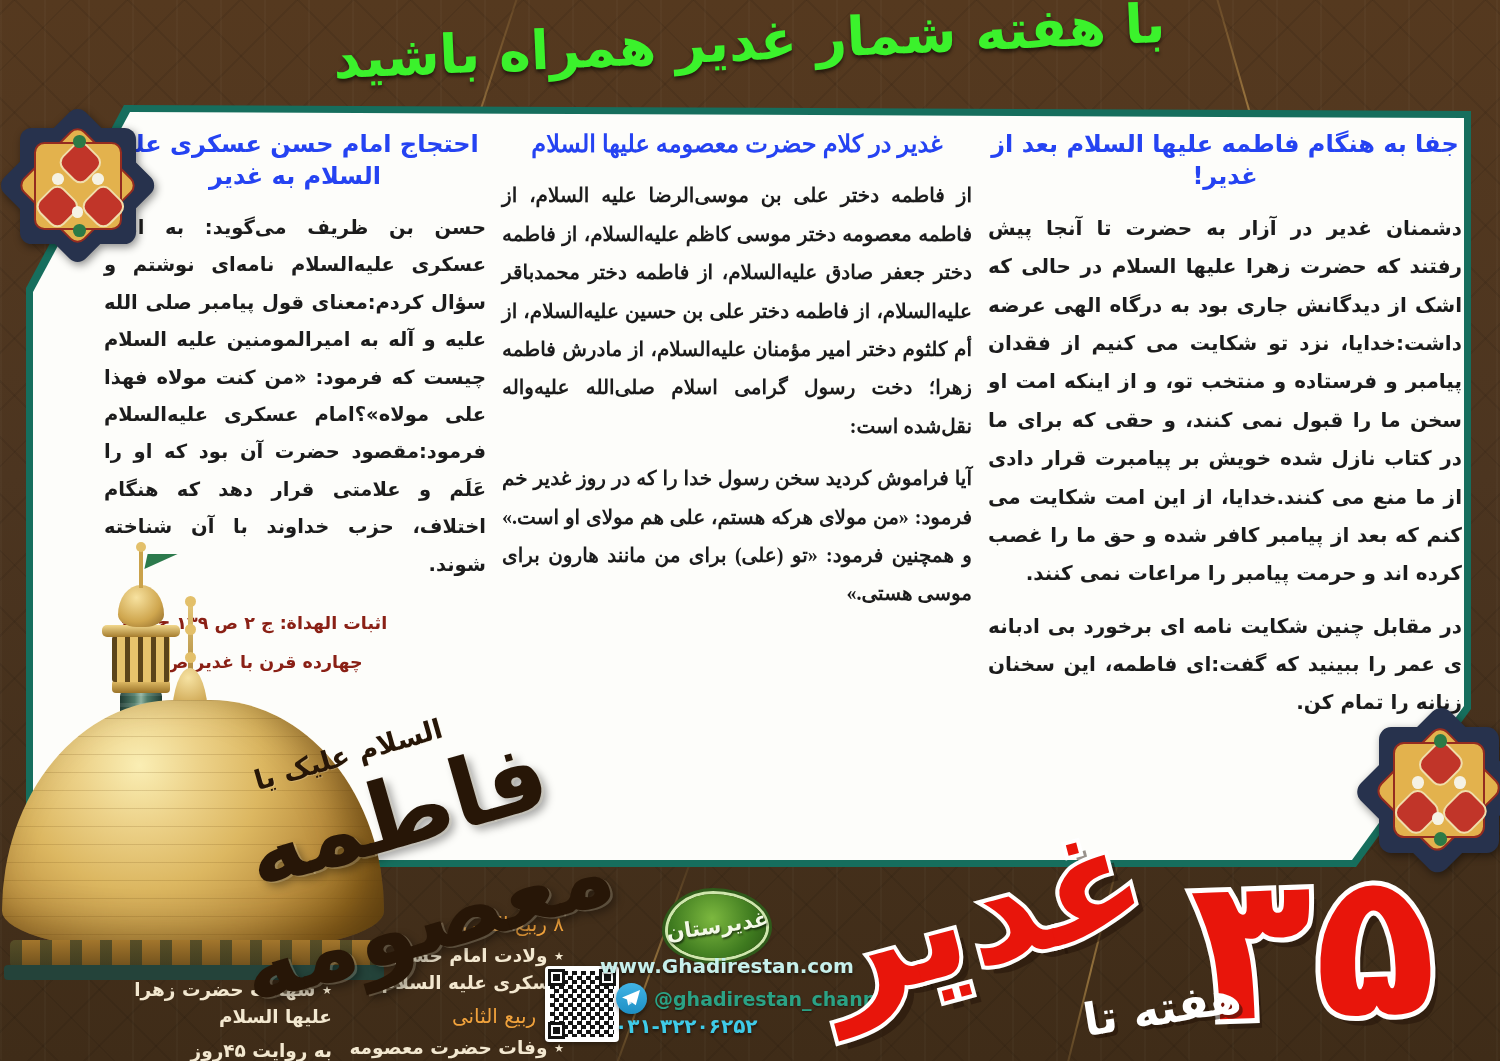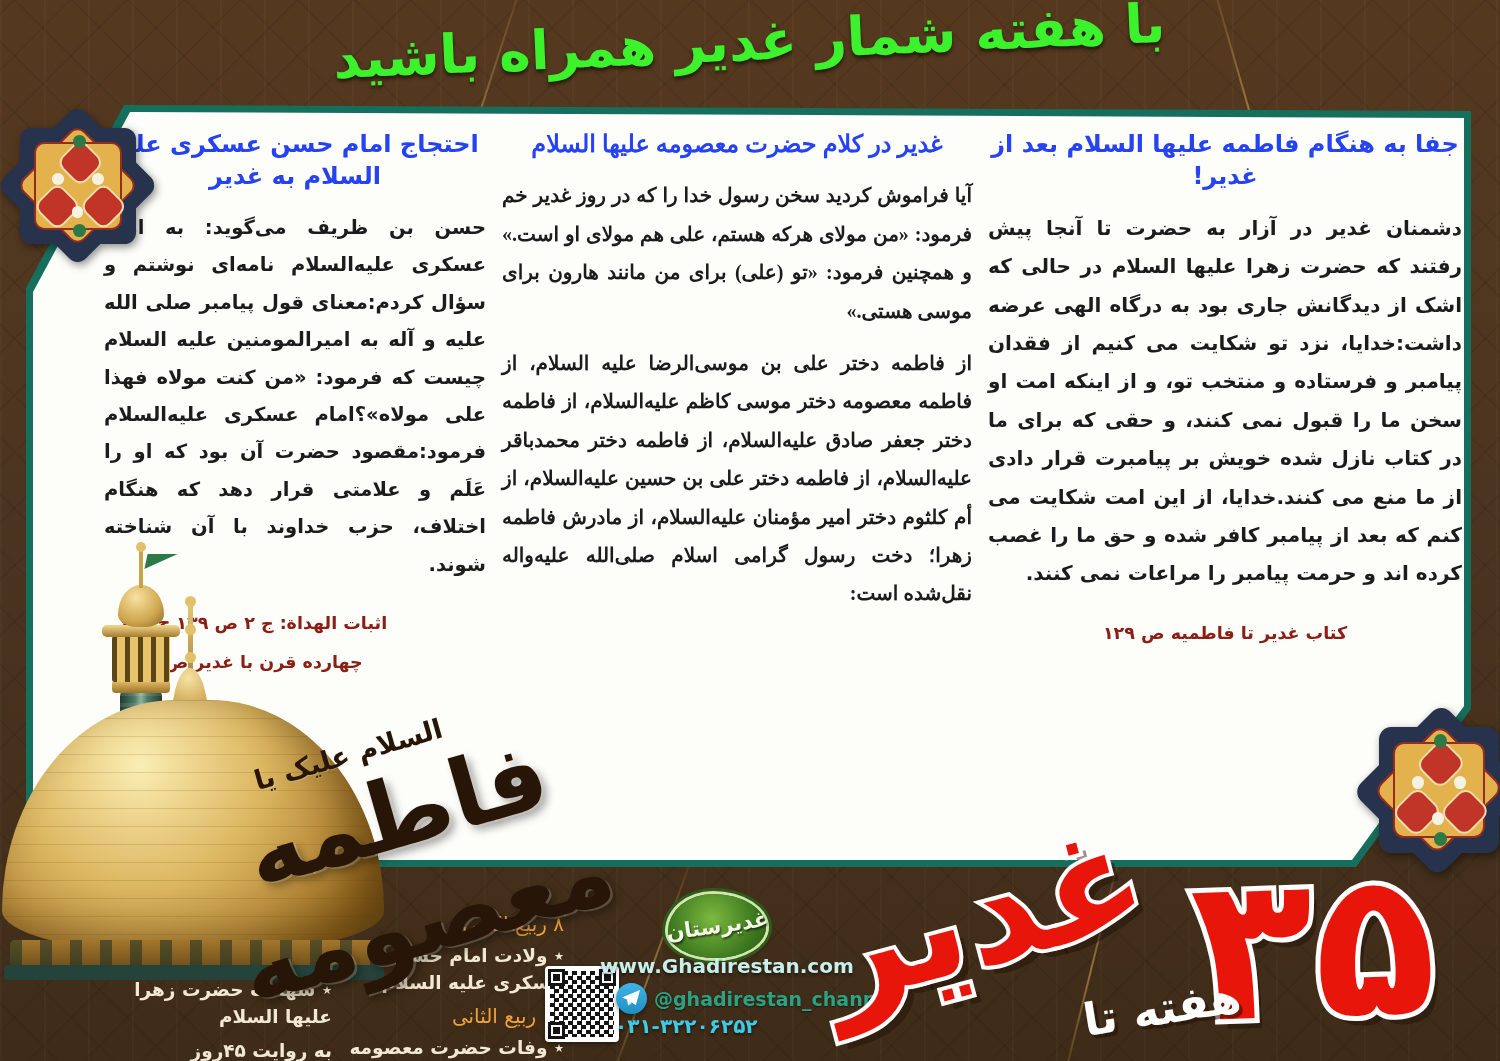--- a/index.html
+++ b/index.html
@@ -159,27 +159,27 @@
   <div class="goldline" style="left:1090px; top:830px; height:280px; transform:rotate(14deg);"></div>
 
   <div class="top-title">با هفته شمار غدیر همراه باشید</div>
 
   <div class="panel-border"></div>
   <div class="panel">
 
     <div class="col col-right">
       <h2>جفا به هنگام فاطمه علیها السلام بعد از غدیر!</h2>
       <p>دشمنان غدیر در آزار به حضرت تا آنجا پیش رفتند که حضرت زهرا علیها السلام در حالی که اشک از دیدگانش جاری بود به درگاه الهی عرضه داشت:خدایا، نزد تو شکایت می کنیم از فقدان پیامبر و فرستاده و منتخب تو، و از اینکه امت او سخن ما را قبول نمی کنند، و حقی که برای ما در کتاب نازل شده خویش بر پیامبرت قرار دادی از ما منع می کنند.خدایا، از این امت شکایت می کنم که بعد از پیامبر کافر شده و حق ما را غصب کرده اند و حرمت پیامبر را مراعات نمی کنند.</p>
-      <div class="source">کتاب غدیر تا فاطمیه ص ۱۲۹</div>
+      <p>در مقابل چنین شکایت نامه ای برخورد بی ادبانه ی عمر را ببینید که گفت:ای فاطمه، این سخنان زنانه را تمام کن.</p>
     </div>
 
     <div class="col col-mid">
       <h2>غدیر در کلام حضرت معصومه علیها السلام</h2>
+      <p>از فاطمه دختر علی بن موسی‌الرضا علیه السلام، از فاطمه معصومه دختر موسی کاظم علیه‌السلام، از فاطمه دختر جعفر صادق علیه‌السلام، از فاطمه دختر محمدباقر علیه‌السلام، از فاطمه دختر علی بن حسین علیه‌السلام، از أم کلثوم دختر امیر مؤمنان علیه‌السلام، از مادرش فاطمه زهرا؛ دخت رسول گرامی اسلام صلی‌الله علیه‌واله نقل‌شده است:</p>
       <p>آیا فراموش کردید سخن رسول خدا را که در روز غدیر خم فرمود: «من مولای هرکه هستم، علی هم مولای او است.» و همچنین فرمود: «تو (علی) برای من مانند هارون برای موسی هستی.»</p>
-      <p>از فاطمه دختر علی بن موسی‌الرضا علیه السلام، از فاطمه معصومه دختر موسی کاظم علیه‌السلام، از فاطمه دختر جعفر صادق علیه‌السلام، از فاطمه دختر محمدباقر علیه‌السلام، از فاطمه دختر علی بن حسین علیه‌السلام، از أم کلثوم دختر امیر مؤمنان علیه‌السلام، از مادرش فاطمه زهرا؛ دخت رسول گرامی اسلام صلی‌الله علیه‌واله نقل‌شده است:</p>
     </div>
 
     <div class="col col-left">
       <h2>احتجاج امام حسن عسکری علیه السلام به غدیر</h2>
       <p>حسن بن ظریف می‌گوید: به امام عسکری علیه‌السلام نامه‌ای نوشتم و سؤال کردم:معنای قول پیامبر صلی الله علیه و آله به امیرالمومنین علیه السلام چیست که فرمود: «من کنت مولاه فهذا علی مولاه»؟امام عسکری علیه‌السلام فرمود:مقصود حضرت آن بود که او را عَلَم و علامتی قرار دهد که هنگام اختلاف، حزب خداوند با آن شناخته شوند.</p>
       <div class="source">اثبات الهداة: ج ۲ ص ۱۳۹ ح ۶۰۶.</div>
       <div class="source" style="margin-top:2px;">چهارده قرن با غدیر ص ۸۰</div>
     </div>
   </div>
 

